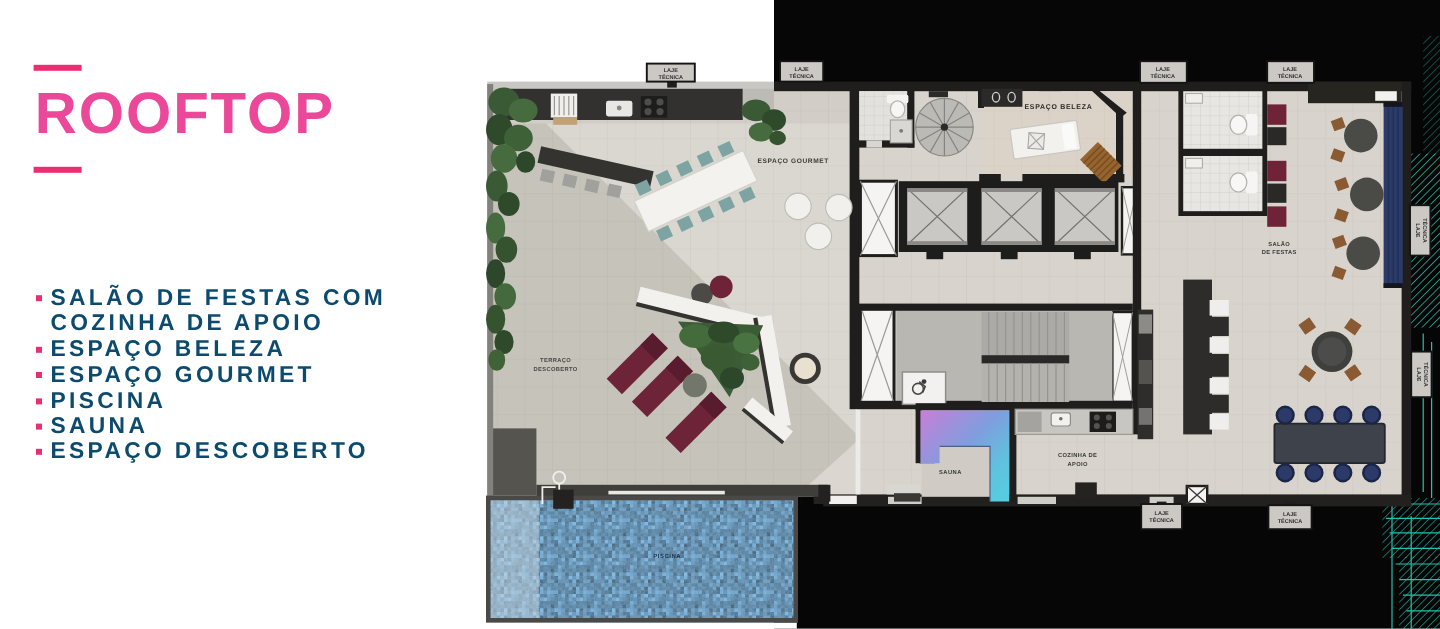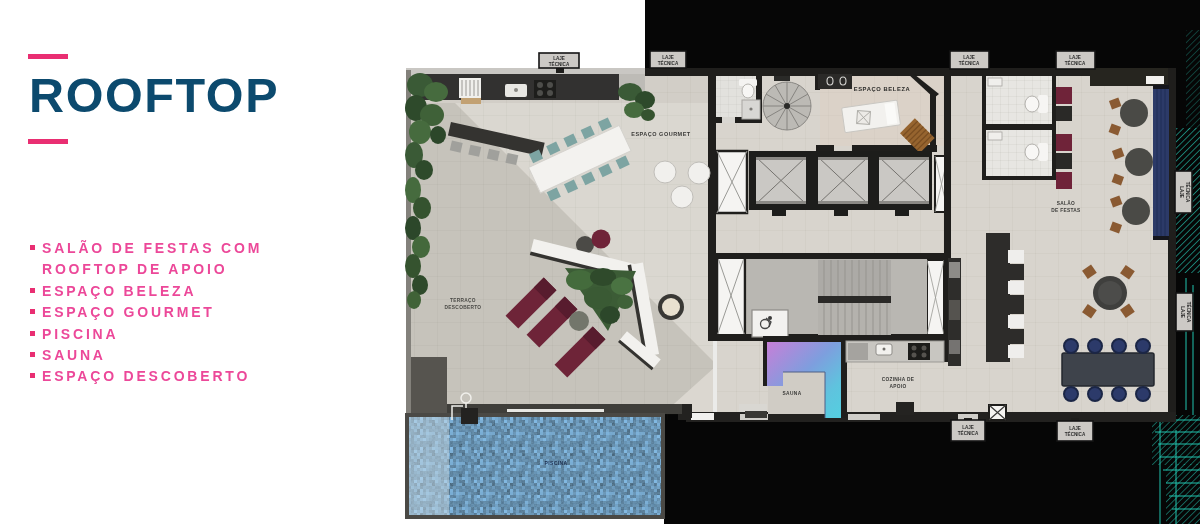--- a/index.html
+++ b/index.html
@@ -1,39 +1,39 @@
 <!DOCTYPE html>
 <html><head>
 <meta charset="utf-8">
 <style>
 html,body{margin:0;padding:0;width:1200px;height:524px;background:#ffffff;overflow:hidden;}
 *{box-sizing:border-box;}
 .panel{position:absolute;left:0;top:0;width:400px;height:524px;font-family:"Liberation Sans",sans-serif;}
 .dash{position:absolute;left:28px;width:40px;height:5px;background:#e92e72;}
-.title{position:absolute;left:29px;top:71px;color:#0c4a6e;font-size:48.5px;font-weight:bold;letter-spacing:1.6px;line-height:1;}
-.list{position:absolute;left:30px;top:238px;color:#ec4899;font-size:14px;font-weight:bold;letter-spacing:2.8px;line-height:21.4px;}
+.title{position:absolute;left:29px;top:71px;color:#ec4899;font-size:48.5px;font-weight:bold;letter-spacing:1.6px;line-height:1;}
+.list{position:absolute;left:30px;top:238px;color:#0c4a6e;font-size:19px;font-weight:bold;letter-spacing:2.8px;line-height:21.4px;}
 .list div{white-space:nowrap;}
 .b::before{content:"";display:inline-block;width:5px;height:5px;background:#e92e72;margin-right:7px;vertical-align:3px;}
 .nb{padding-left:12px;}
 svg{position:absolute;left:0;top:0;}
 </style>
 </head>
 <body>
 
 <div class="panel">
 
 <div class="dash" style="top:54px"></div>
 
 <div class="title">ROOFTOP</div>
 
 <div class="dash" style="top:139px"></div>
 
 <div class="list">
 <div class="b">SALÃO DE FESTAS COM</div>
-<div class="nb">ROOFTOP DE APOIO</div>
+<div class="nb">COZINHA DE APOIO</div>
 <div class="b">ESPAÇO BELEZA</div>
 <div class="b">ESPAÇO GOURMET</div>
 <div class="b">PISCINA</div>
 <div class="b">SAUNA</div>
 <div class="b">ESPAÇO DESCOBERTO</div>
 </div>
 </div>
 <svg width="1200" height="524" viewBox="0 0 1200 524" font-family="Liberation Sans, sans-serif">
 <defs>
 <pattern id="tile" width="23" height="23" patternUnits="userSpaceOnUse">

